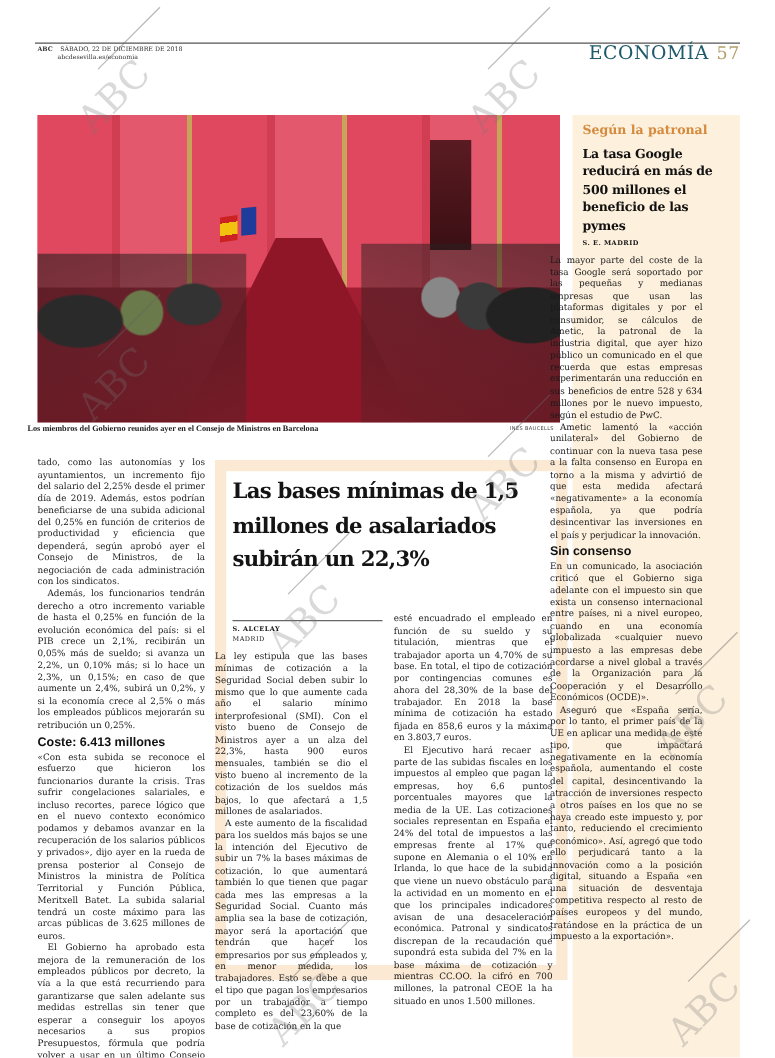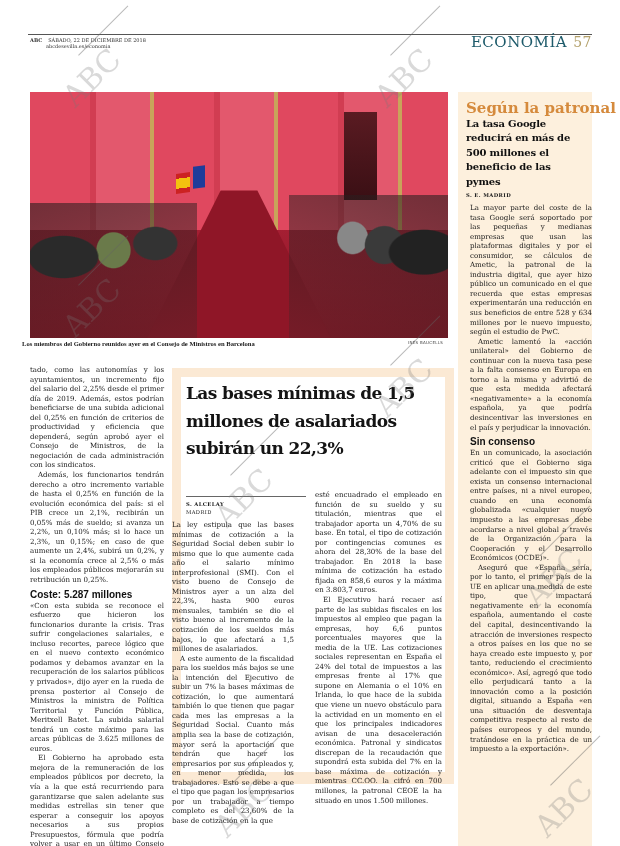--- a/index.html
+++ b/index.html
@@ -43,24 +43,24 @@
 
   .mainbox { position: absolute; left: 172px; top: 368px; width: 282px; height: 416px; border: 9px solid #fbe9d4; border-bottom-width: 12px; }
   .headline { position: absolute; left: 186px; top: 380px; width: 260px; font-family: "DejaVu Serif", serif; font-weight: bold; font-size: 17px; line-height: 27.5px; color: #141414; letter-spacing: -0.6px; }
   .byline-rule { position: absolute; left: 186px; top: 496px; width: 120px; height: 1px; background: #666; }
   .byline { position: absolute; left: 186px; top: 500px; font-size: 5.2px; line-height: 8px; letter-spacing: .4px; }
   .byline .author { font-weight: bold; display: block; }
   .col2 { left: 172px; top: 520px; width: 122px; }
   .col3 { left: 315px; top: 490px; width: 127px; }
 
   .sidebar { position: absolute; left: 458px; top: 92px; width: 134px; height: 758px; background: #fdf0dd; }
-  .side-kicker { position: absolute; left: 466px; top: 99px; font-family: "DejaVu Serif", serif; font-weight: bold; font-size: 15px; color: #d58a3c; }
+  .side-kicker { position: absolute; left: 466px; top: 99px; font-family: "DejaVu Serif", serif; font-weight: bold; font-size: 10px; color: #d58a3c; }
   .side-head { position: absolute; left: 466px; top: 117px; width: 122px; font-family: "DejaVu Serif", serif; font-weight: bold; font-size: 10px; line-height: 14.4px; color: #111; letter-spacing: -0.2px; }
   .side-byline { position: absolute; left: 466px; top: 192px; font-size: 5.2px; letter-spacing: .4px; font-weight: bold; }
-  .col4 { left: 470px; top: 203px; width: 122px; }
+  .col4 { left: 440px; top: 203px; width: 122px; }
 
   .wm { position: absolute; font-family: "DejaVu Serif", serif; font-size: 30px; color: rgba(120,120,120,.28); transform: rotate(-45deg); pointer-events: none; }
   .wm::after { content: ""; position: absolute; left: 40px; top: -8px; width: 70px; height: 1px; background: rgba(100,100,100,.45); }
 </style>
 </head>
 <body>
 
 <div class="header-rule"></div>
 <div class="hdr-left">
   <div><span class="brand">ABC</span><span>SÁBADO, 22 DE DICIEMBRE DE 2018</span></div>
@@ -78,21 +78,21 @@
   <div class="table"></div>
   <div class="people-l"></div>
   <div class="people-r"></div>
 </div>
 <div class="caption">Los miembros del Gobierno reunidos ayer en el Consejo de Ministros en Barcelona</div>
 <div class="credit">INÉS BAUCELLS</div>
 
 <div class="col col1">
   <p class="first">tado, como las autonomías y los ayuntamientos, un incremento fijo del salario del 2,25% desde el primer día de 2019. Además, estos podrían beneficiarse de una subida adicional del 0,25% en función de criterios de productividad y eficiencia que dependerá, según aprobó ayer el Consejo de Ministros, de la negociación de cada administración con los sindicatos.</p>
   <p>Además, los funcionarios tendrán derecho a otro incremento variable de hasta el 0,25% en función de la evolución económica del país: si el PIB crece un 2,1%, recibirán un 0,05% más de sueldo; si avanza un 2,2%, un 0,10% más; si lo hace un 2,3%, un 0,15%; en caso de que aumente un 2,4%, subirá un 0,2%, y si la economía crece al 2,5% o más los empleados públicos mejorarán su retribución un 0,25%.</p>
-  <h3>Coste: 5.287 millones</h3>
+  <h3>Coste: 6.413 millones</h3>
   <p class="first">«Con esta subida se reconoce el esfuerzo que hicieron los funcionarios durante la crisis. Tras sufrir congelaciones salariales, e incluso recortes, parece lógico que en el nuevo contexto económico podamos y debamos avanzar en la recuperación de los salarios públicos y privados», dijo ayer en la rueda de prensa posterior al Consejo de Ministros la ministra de Política Territorial y Función Pública, Meritxell Batet. La subida salarial tendrá un coste máximo para las arcas públicas de 3.625 millones de euros.</p>
   <p>El Gobierno ha aprobado esta mejora de la remuneración de los empleados públicos por decreto, la vía a la que está recurriendo para garantizarse que salen adelante sus medidas estrellas sin tener que esperar a conseguir los apoyos necesarios a sus propios Presupuestos, fórmula que podría volver a usar en un último Consejo de Ministros de 2018, el del próximo viernes, que se prevé también cargado de medidas económicas y presupuestarias.</p>
 </div>
 
 <div class="mainbox"></div>
 <h1 class="headline">Las bases mínimas de 1,5 millones de asalariados subirán un 22,3%</h1>
 <div class="byline-rule"></div>
 <div class="byline">
   <span class="author">S. ALCELAY</span>
   <span>MADRID</span>

